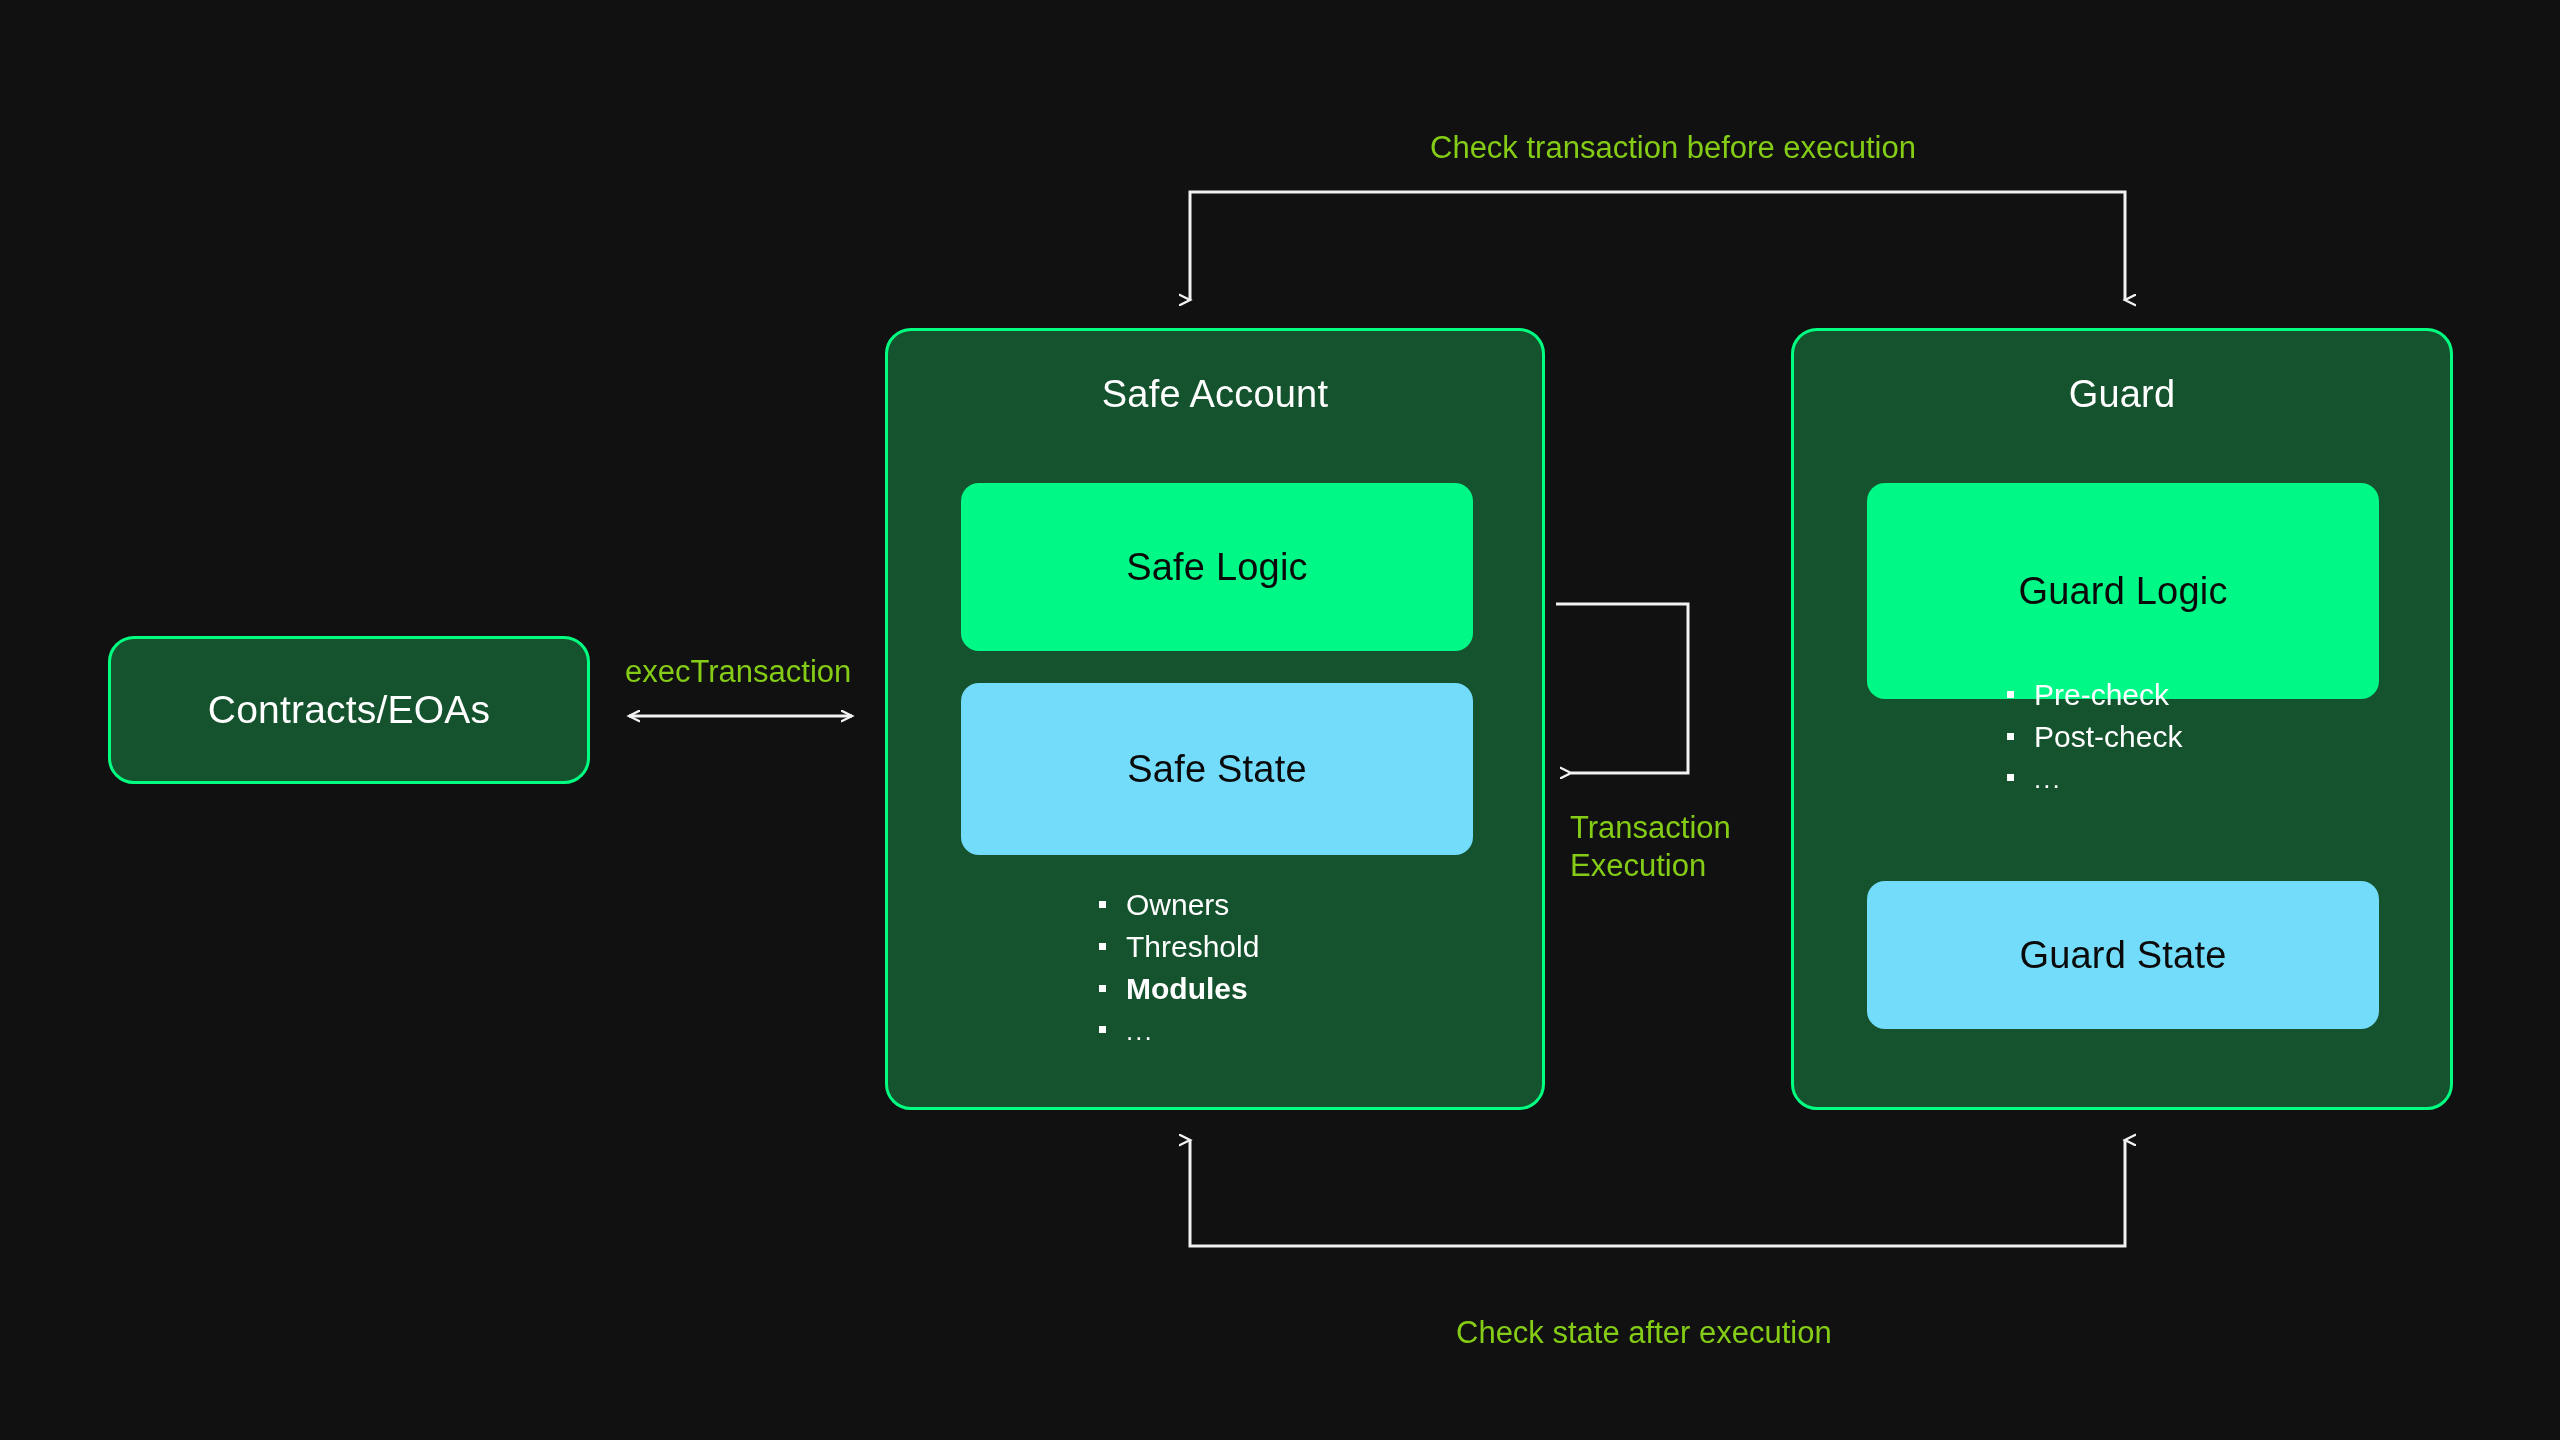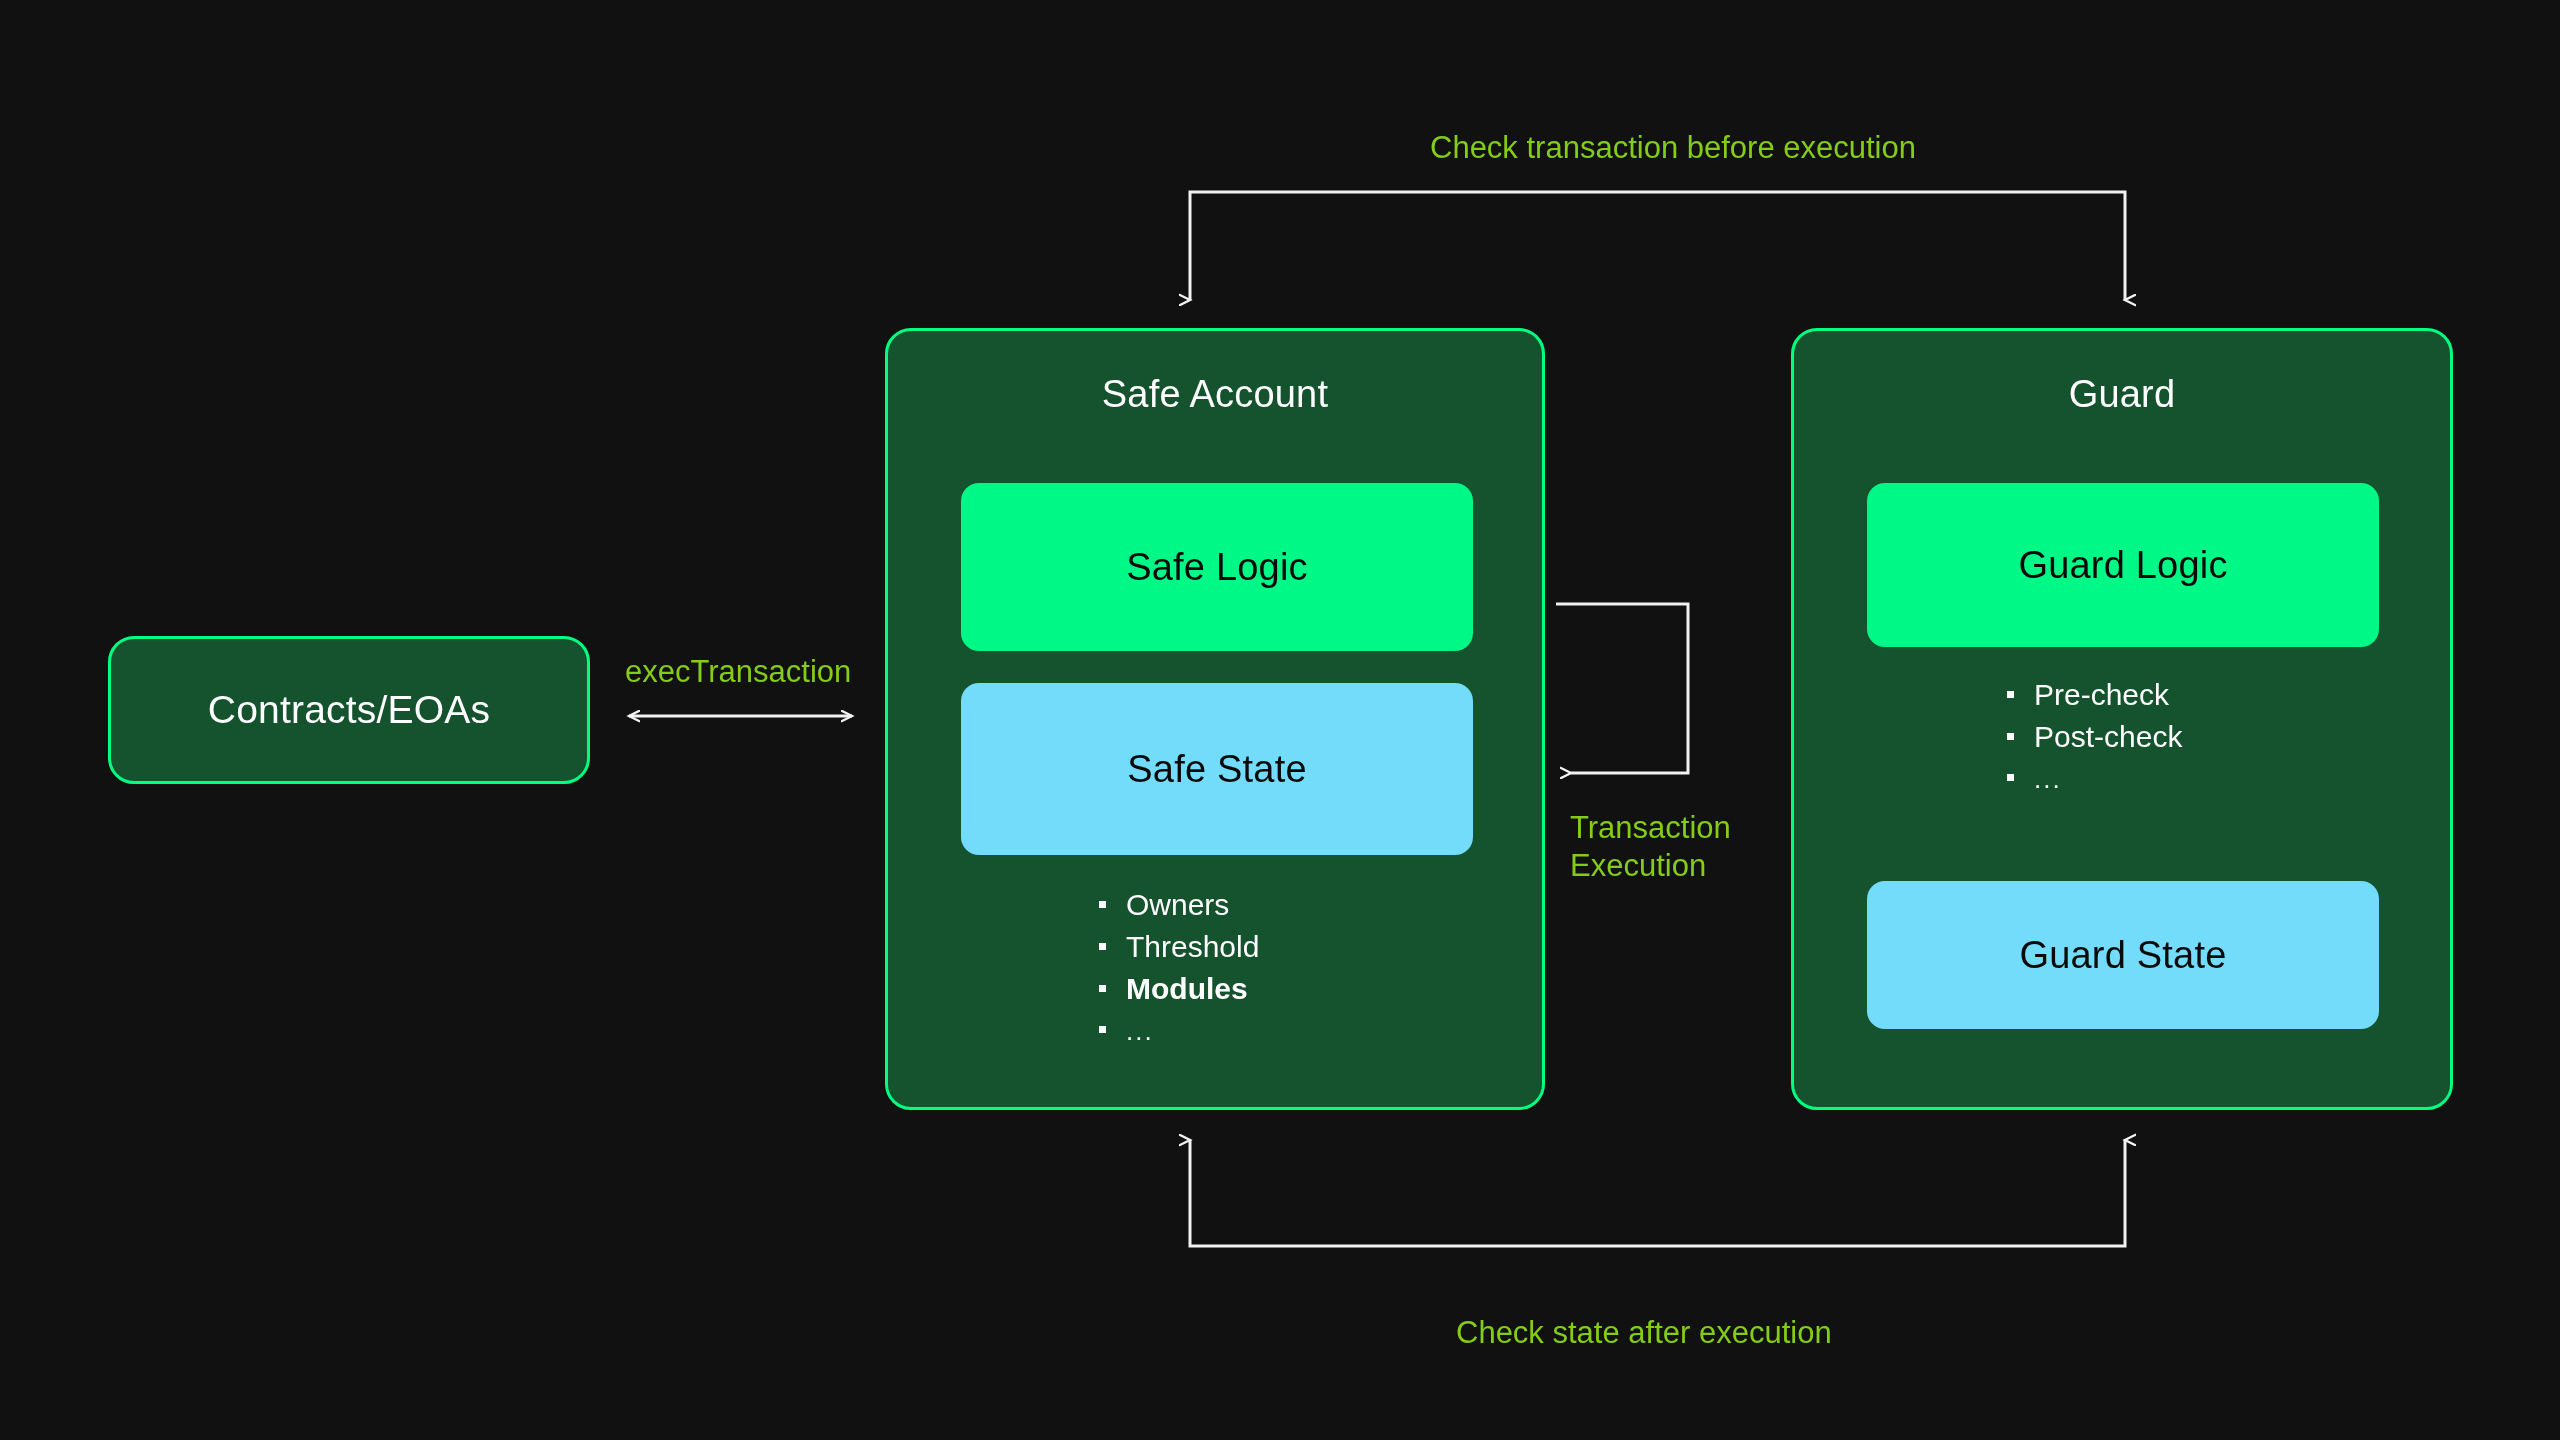--- a/index.html
+++ b/index.html
@@ -80,21 +80,21 @@
     justify-content: center;
     color: #0a0a0a;
     font-size: 38px;
     letter-spacing: 0.2px;
   }
   .card.logic { background: #00f986; }
   .card.state { background: #73dcfb; }
 
   #safe-logic-card  { left: 73px;  top: 152px; width: 512px; height: 168px; }
   #safe-state-card  { left: 73px;  top: 352px; width: 512px; height: 172px; }
-  #guard-logic-card { left: 73px;  top: 152px; width: 512px; height: 164px; }
+  #guard-logic-card { left: 73px;  top: 152px; width: 512px; height: 216px; }
   #guard-state-card { left: 73px;  top: 550px; width: 512px; height: 148px; }
 
   
   .bullet-list {
     position: absolute;
     margin: 0;
     padding: 0;
     list-style: none;
   }
   #safe-account-bullets  { left: 211px; top: 553px; }

